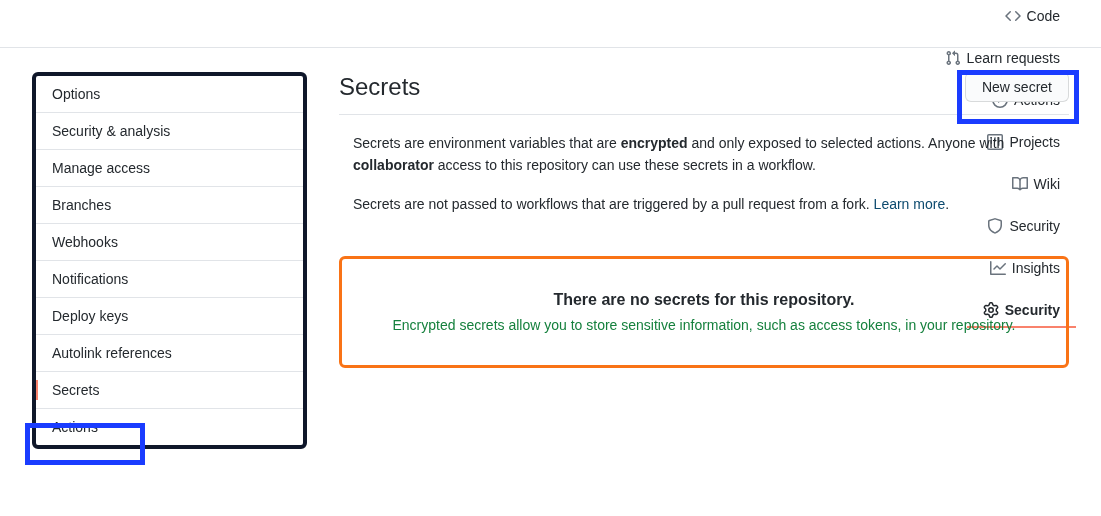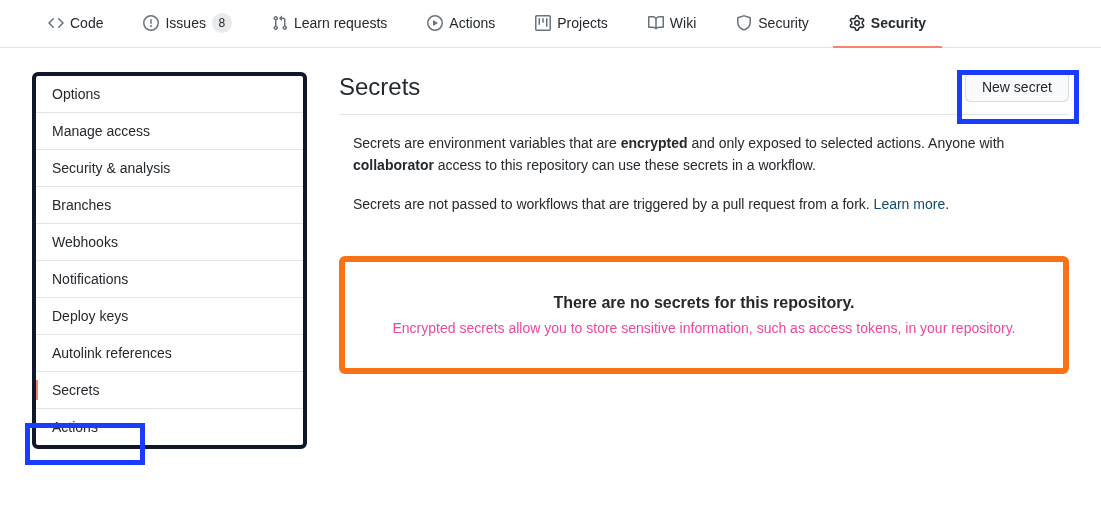--- a/index.html
+++ b/index.html
@@ -5,25 +5,26 @@
   * { box-sizing: border-box; }
   body {
     margin: 0;
     font-family: -apple-system, BlinkMacSystemFont, "Segoe UI", Helvetica, Arial, sans-serif;
     color: #24292e;
     background: #fff;
     font-size: 14px;
   }
   .topnav {
     display: flex;
-    align-items: center;
-    padding: 0 32px;
+    align-items: flex-end;
+    padding: 0 25px;
     border-bottom: 1px solid #e1e4e8;
     height: 48px;
     gap: 8px;
+    flex-direction: column;
   }
   .tab {
     display: flex;
     align-items: center;
     padding: 8px 16px;
     color: #24292e;
     gap: 6px;
     border-bottom: 2px solid transparent;
     height: 48px;
     cursor: pointer;
@@ -90,28 +91,28 @@
     border: 1px solid rgba(27,31,35,0.15);
     border-radius: 6px;
     font-weight:500;
     cursor:pointer;
     color:#24292e;
     text-align:center;
   }
   .desc { margin: 18px 14px; line-height:1.55; color:#24292e;}
   .desc a { color:#0c4a6e; text-decoration: none; cursor:pointer;}
   .empty-box {
-    border: 6px solid #f97316;
+    border: 3px solid #f97316;
     border-radius: 6px;
     padding: 32px;
     text-align: center;
     margin-top: 40px;
   }
   .empty-box h3 { margin:0 0 8px 0; font-size:16px; font-weight:600;}
-  .empty-box p { margin:0; color:#ec4899; }
+  .empty-box p { margin:0; color:#15803d; }
   .highlight-1 {
     position:absolute;
     border: 5px solid #1a3cff;
     pointer-events:none;
     left: 25px;
     top: 423px;
     width: 120px;
     height: 42px;
   }
   .highlight-2 {
@@ -133,29 +134,20 @@
     <span class="icon">
         <svg width="16" height="16" viewBox="0 0 16 16" fill="currentColor">
           <path d="M4.72 3.22a.75.75 0 011.06 1.06L2.06 8l3.72 3.72a.75.75 0 11-1.06 1.06L.47 8.53a.75.75 0 010-1.06l4.25-4.25zm6.56 0a.75.75 0 10-1.06 1.06L13.94 8l-3.72 3.72a.75.75 0 101.06 1.06l4.25-4.25a.75.75 0 000-1.06l-4.25-4.25z"></path>
         </svg>
       </span>
     <span>Code</span>
   </div>
   <div class="tab">
     <span class="icon">
         <svg width="16" height="16" viewBox="0 0 16 16" fill="currentColor">
-          <path fill-rule="evenodd" d="M8 1.5a6.5 6.5 0 100 13 6.5 6.5 0 000-13zM0 8a8 8 0 1116 0A8 8 0 010 8zm9 3a1 1 0 11-2 0 1 1 0 012 0zm-.25-6.25a.75.75 0 00-1.5 0v3.5a.75.75 0 001.5 0v-3.5z"></path>
-        </svg>
-      </span>
-    <span>Issues</span>
-    <span class="counter">8</span>
-  </div>
-  <div class="tab">
-    <span class="icon">
-        <svg width="16" height="16" viewBox="0 0 16 16" fill="currentColor">
           <path fill-rule="evenodd" d="M7.177 3.073L9.573.677A.25.25 0 0110 .854v4.792a.25.25 0 01-.427.177L7.177 3.427a.25.25 0 010-.354zM3.75 2.5a.75.75 0 100 1.5.75.75 0 000-1.5zm-2.25.75a2.25 2.25 0 113 2.122v5.256a2.251 2.251 0 11-1.5 0V5.372A2.25 2.25 0 011.5 3.25zM11 2.5h-1V4h1a1 1 0 011 1v5.628a2.251 2.251 0 101.5 0V5A2.5 2.5 0 0011 2.5zm1 10.25a.75.75 0 111.5 0 .75.75 0 01-1.5 0zM3.75 12a.75.75 0 100 1.5.75.75 0 000-1.5z"></path>
         </svg>
       </span>
     <span>Learn requests</span>
   </div>
   <div class="tab">
     <span class="icon">
         <svg width="16" height="16" viewBox="0 0 16 16" fill="currentColor">
           <path fill-rule="evenodd" d="M8 0a8 8 0 100 16A8 8 0 008 0zM1.5 8a6.5 6.5 0 1113 0 6.5 6.5 0 01-13 0zm4.879-2.773l4.264 2.559a.25.25 0 010 .428l-4.264 2.559A.25.25 0 016 10.559V5.442a.25.25 0 01.379-.215z"></path>
         </svg>
@@ -178,36 +170,44 @@
       </span>
     <span>Wiki</span>
   </div>
   <div class="tab">
     <span class="icon">
         <svg width="16" height="16" viewBox="0 0 16 16" fill="currentColor">
           <path fill-rule="evenodd" d="M7.467.133a1.75 1.75 0 011.066 0l5.25 1.68A1.75 1.75 0 0115 3.48V7c0 1.566-.32 3.182-1.303 4.682-.983 1.498-2.585 2.813-5.032 3.855a1.7 1.7 0 01-1.33 0c-2.447-1.042-4.049-2.357-5.032-3.855C1.32 10.182 1 8.566 1 7V3.48a1.75 1.75 0 011.217-1.667l5.25-1.68zm.61 1.429a.25.25 0 00-.153 0l-5.25 1.68a.25.25 0 00-.174.238V7c0 1.358.275 2.666 1.057 3.86.784 1.194 2.121 2.34 4.366 3.297a.2.2 0 00.154 0c2.245-.956 3.582-2.104 4.366-3.298C13.225 9.666 13.5 8.36 13.5 7V3.48a.25.25 0 00-.174-.237l-5.25-1.68z"></path>
         </svg>
       </span>
     <span>Security</span>
+  </div>
+  <div class="tab">
+    <span class="icon">
+        <svg width="16" height="16" viewBox="0 0 16 16" fill="currentColor">
+          <path fill-rule="evenodd" d="M1.5 1.75a.75.75 0 00-1.5 0v12.5c0 .414.336.75.75.75h14.5a.75.75 0 000-1.5H1.5V1.75zm14.28 2.53a.75.75 0 00-1.06-1.06L10 7.94 7.53 5.47a.75.75 0 00-1.06 0l-3 3a.75.75 0 001.06 1.06L7 7.06l2.47 2.47a.75.75 0 001.06 0l5.25-5.25z"></path>
+        </svg>
+      </span>
+    <span>Insights</span>
   </div>
   <div class="tab selected">
     <span class="icon">
         <svg width="16" height="16" viewBox="0 0 16 16" fill="currentColor">
           <path fill-rule="evenodd" d="M7.429 1.525a6.593 6.593 0 011.142 0c.036.003.108.036.137.146l.289 1.105c.147.56.55.967.997 1.189.174.086.341.183.501.29.417.278.97.423 1.53.27l1.102-.303c.11-.03.175.016.195.046.219.31.41.641.573.989.014.031.022.11-.059.19l-.815.806c-.411.406-.562.957-.53 1.456a4.588 4.588 0 010 .582c-.032.499.119 1.05.53 1.456l.815.806c.08.08.073.159.059.19a6.494 6.494 0 01-.573.99c-.02.029-.086.074-.195.045l-1.103-.303c-.559-.153-1.112-.008-1.529.27-.16.107-.327.204-.5.29-.449.222-.851.628-.998 1.189l-.289 1.105c-.029.11-.101.143-.137.146a6.613 6.613 0 01-1.142 0c-.036-.003-.108-.037-.137-.146l-.289-1.105c-.147-.56-.55-.967-.997-1.189a4.502 4.502 0 01-.501-.29c-.417-.278-.97-.423-1.53-.27l-1.102.303c-.11.03-.175-.016-.195-.046a6.492 6.492 0 01-.573-.989c-.014-.031-.022-.11.059-.19l.815-.806c.411-.406.562-.957.53-1.456a4.587 4.587 0 010-.582c.032-.499-.119-1.05-.53-1.456l-.815-.806c-.08-.08-.073-.159-.059-.19a6.44 6.44 0 01.573-.99c.02-.029.086-.075.195-.045l1.103.303c.559.153 1.112.008 1.529-.27.16-.107.327-.204.5-.29.449-.222.851-.628.998-1.189l.289-1.105c.029-.11.101-.143.137-.146zM8 0c-.236 0-.47.01-.701.03-.743.065-1.29.615-1.458 1.261l-.29 1.106c-.017.066-.078.158-.211.224a5.994 5.994 0 00-.668.386c-.123.082-.233.09-.3.071L3.27 2.776c-.644-.177-1.392.02-1.82.63a7.977 7.977 0 00-.704 1.217c-.315.675-.111 1.422.363 1.891l.815.806c.05.048.098.147.088.294a6.084 6.084 0 000 .772c.01.147-.038.246-.088.294l-.815.806c-.474.469-.678 1.216-.363 1.891.2.428.436.835.704 1.218.428.609 1.176.806 1.82.63l1.103-.303c.066-.019.176-.011.299.071.213.143.436.272.668.386.133.066.194.158.212.224l.289 1.106c.169.646.715 1.196 1.458 1.26a8.094 8.094 0 001.402 0c.743-.064 1.29-.614 1.458-1.26l.29-1.106c.017-.066.078-.158.211-.224a5.98 5.98 0 00.668-.386c.123-.082.233-.09.3-.071l1.102.302c.644.177 1.392-.02 1.82-.63.268-.382.505-.789.704-1.217.315-.675.111-1.422-.364-1.891l-.814-.806c-.05-.048-.098-.147-.088-.294a6.1 6.1 0 000-.772c-.01-.147.039-.246.088-.294l.814-.806c.475-.469.679-1.216.364-1.891a7.992 7.992 0 00-.704-1.218c-.428-.609-1.176-.806-1.82-.63l-1.103.303c-.066.019-.176.011-.299-.071a5.991 5.991 0 00-.668-.386c-.133-.066-.194-.158-.212-.224L10.16 1.29C9.99.645 9.444.095 8.701.031A8.094 8.094 0 008 0zm1.5 8a1.5 1.5 0 11-3 0 1.5 1.5 0 013 0zM11 8a3 3 0 11-6 0 3 3 0 016 0z"></path>
         </svg>
       </span>
     <span>Security</span>
   </div>
 </nav>
 
 <div class="page">
   <nav class="sidebar">
     <a class="sidebar-item">Options</a>
+    <a class="sidebar-item">Security &amp; analysis</a>
     <a class="sidebar-item">Manage access</a>
-    <a class="sidebar-item">Security &amp; analysis</a>
     <a class="sidebar-item">Branches</a>
     <a class="sidebar-item">Webhooks</a>
     <a class="sidebar-item">Notifications</a>
     <a class="sidebar-item">Deploy keys</a>
     <a class="sidebar-item">Autolink references</a>
     <a class="sidebar-item active">Secrets</a>
     <a class="sidebar-item">Actions</a>
   </nav>
 
   <main class="main">

